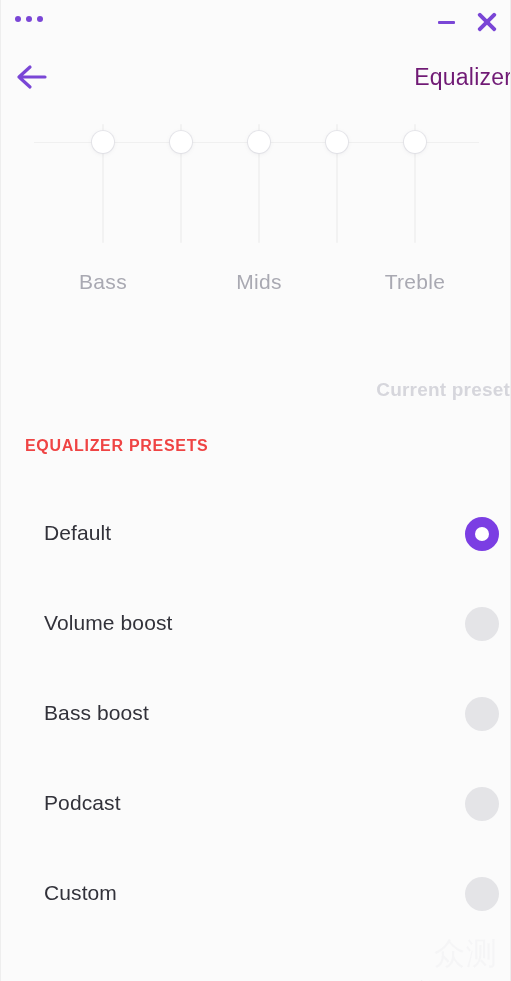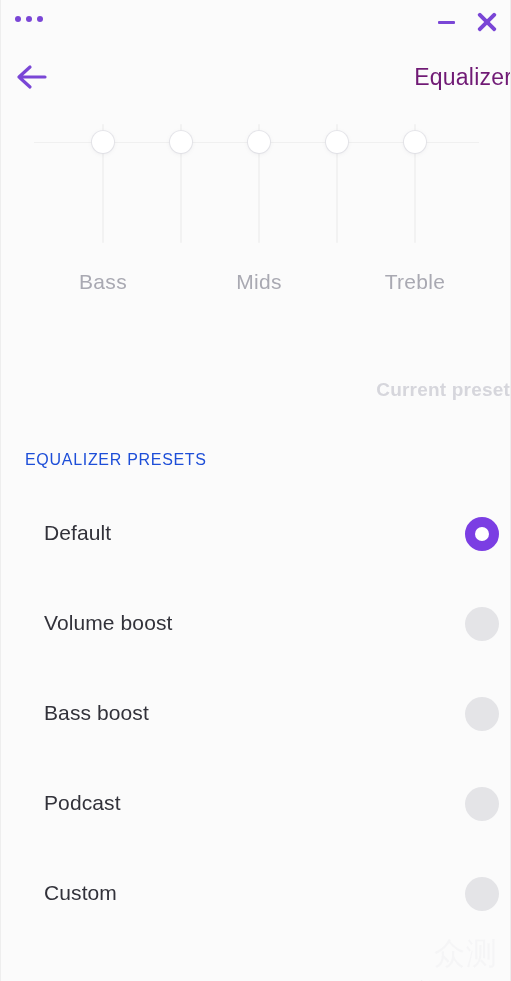--- a/index.html
+++ b/index.html
@@ -179,26 +179,26 @@
     font-size: 19px;
     font-weight: 700;
     color: #d6d6dc;
     letter-spacing: 0.2px;
     margin-top: 37px;
   }
 
   
   .presets-head {
     position: absolute;
-    top: 451px;
+    top: 437px;
     left: 24px;
     font-size: 16px;
-    font-weight: 400;
+    font-weight: 700;
     letter-spacing: 0.7px;
-    color: #1d4ed8;
+    color: #ef4444;
   }
   .preset-list {
     position: absolute;
     top: 505px;
     left: 0;
     width: 511px;
     padding-left: 19px;
   }
   .preset-row {
     position: relative;

